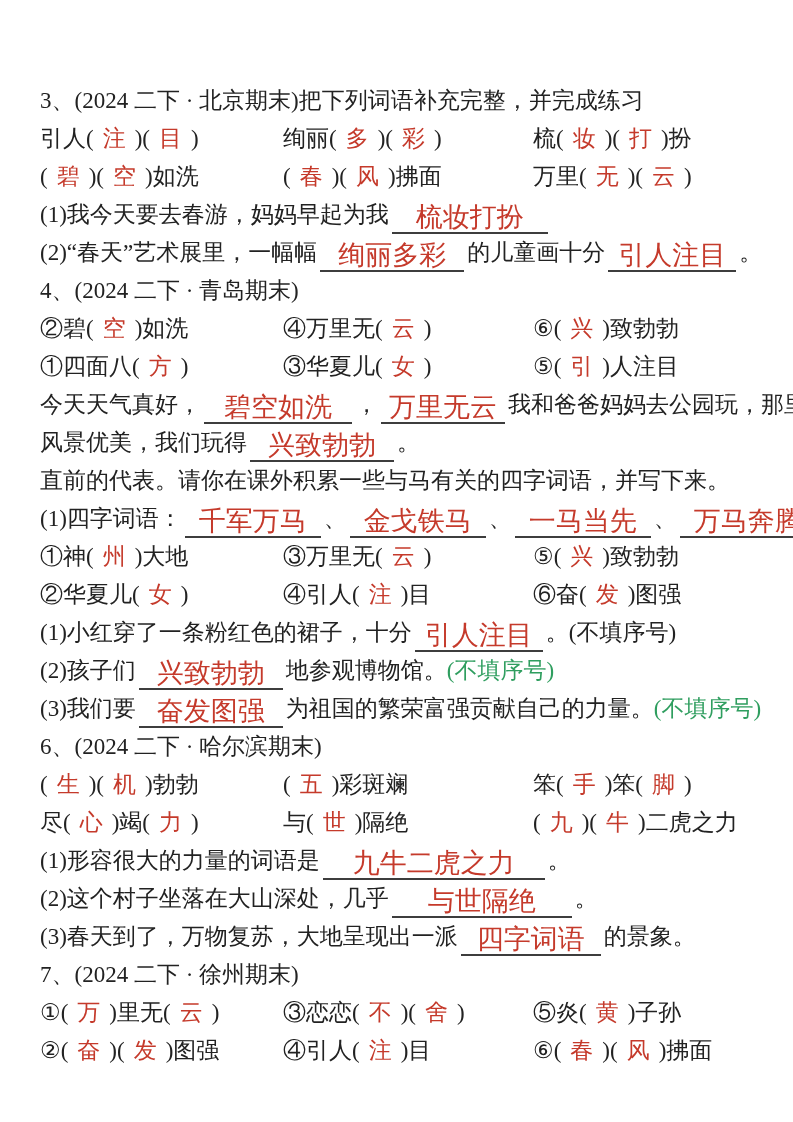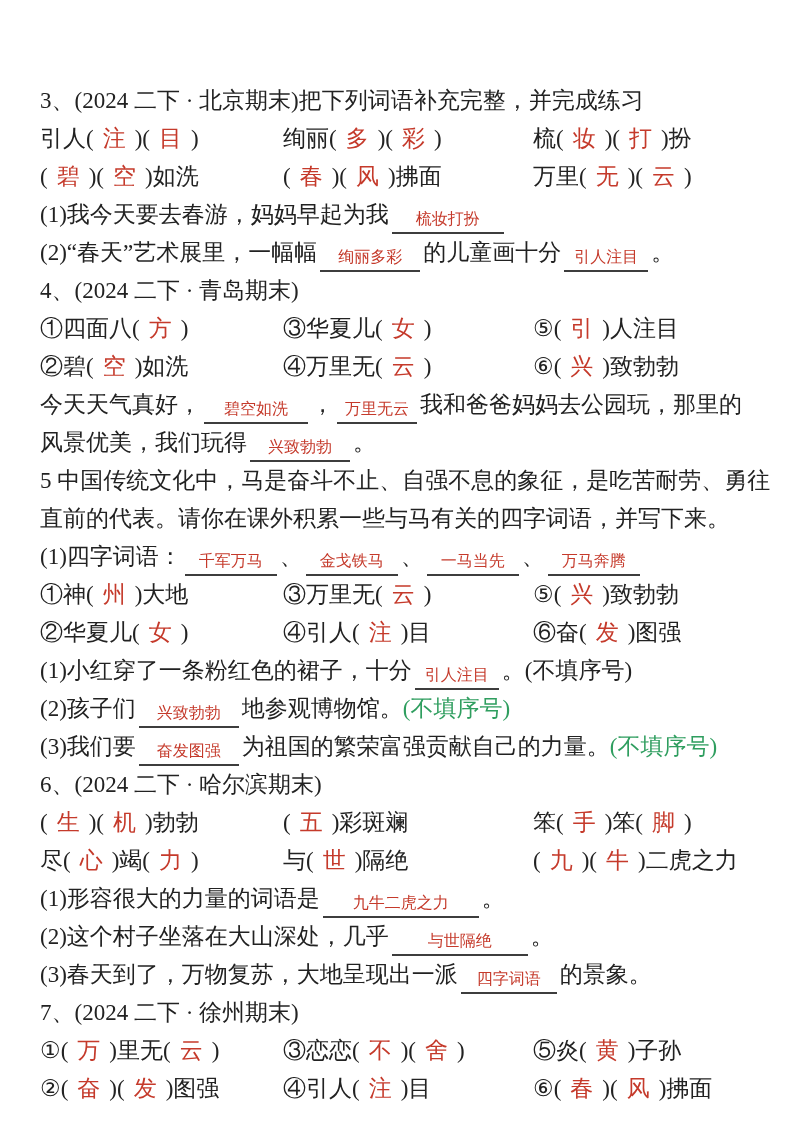--- a/index.html
+++ b/index.html
@@ -24,21 +24,21 @@
   .rd { color: var(--red, #c53a2b); }
   .green { color: var(--green, #2f9e5f); }
   .blank {
     display: inline-block;
     border-bottom: 2px solid var(--rule, #3d3d3d);
     text-align: center;
     height: 34px; line-height: 34px;
     vertical-align: bottom;
     margin: 0 3px;
   }
-  .blank .rd { font-size: 16px; }
+  .blank .rd { font-size: 27px; }
   .footer {
     position: absolute; left: 0; bottom: 16px; width: 100%;
     text-align: left; font-size: 17px; color: #2e2e2e;
   }
 </style>
 </head>
 <body>
 
 <div class="page">
   <main class="content" id="content">
@@ -50,32 +50,31 @@
       </div>
       <div class="line cols">
         <div class="cell"><span class="pg"><span class="br">(</span><span class="rd">碧</span><span class="br">)</span></span><span class="pg"><span class="br">(</span><span class="rd">空</span><span class="br">)</span></span><span class="t">如洗</span></div>
         <div class="cell"><span class="pg"><span class="br">(</span><span class="rd">春</span><span class="br">)</span></span><span class="pg"><span class="br">(</span><span class="rd">风</span><span class="br">)</span></span><span class="t">拂面</span></div>
         <div class="cell"><span class="t">万里</span><span class="pg"><span class="br">(</span><span class="rd">无</span><span class="br">)</span></span><span class="pg"><span class="br">(</span><span class="rd">云</span><span class="br">)</span></span></div>
       </div>
       <div class="line"><span class="t">(1)我今天要去春游，妈妈早起为我</span><span class="blank" style="padding: 0px 24px;"><span class="rd">梳妆打扮</span></span></div>
       <div class="line"><span class="t">(2)“春天”艺术展里，一幅幅</span><span class="blank" style="padding: 0px 18px;"><span class="rd">绚丽多彩</span></span><span class="t">的儿童画十分</span><span class="blank" style="padding: 0px 10px;"><span class="rd">引人注目</span></span><span class="t">。</span></div>
       <div class="line"><span class="t">4、(2024 二下 · 青岛期末)</span></div>
       <div class="line cols">
+        <div class="cell"><span class="t">②碧</span><span class="pg"><span class="br">(</span><span class="rd">空</span><span class="br">)</span></span><span class="t">如洗</span></div>
+        <div class="cell"><span class="t">④万里无</span><span class="pg"><span class="br">(</span><span class="rd">云</span><span class="br">)</span></span></div>
+        <div class="cell"><span class="t">⑥</span><span class="pg"><span class="br">(</span><span class="rd">兴</span><span class="br">)</span></span><span class="t">致勃勃</span></div>
+      </div>
+      <div class="line cols">
         <div class="cell"><span class="t">①四面八</span><span class="pg"><span class="br">(</span><span class="rd">方</span><span class="br">)</span></span></div>
         <div class="cell"><span class="t">③华夏儿</span><span class="pg"><span class="br">(</span><span class="rd">女</span><span class="br">)</span></span></div>
         <div class="cell"><span class="t">⑤</span><span class="pg"><span class="br">(</span><span class="rd">引</span><span class="br">)</span></span><span class="t">人注目</span></div>
       </div>
-      <div class="line cols">
-        <div class="cell"><span class="t">②碧</span><span class="pg"><span class="br">(</span><span class="rd">空</span><span class="br">)</span></span><span class="t">如洗</span></div>
-        <div class="cell"><span class="t">④万里无</span><span class="pg"><span class="br">(</span><span class="rd">云</span><span class="br">)</span></span></div>
-        <div class="cell"><span class="t">⑥</span><span class="pg"><span class="br">(</span><span class="rd">兴</span><span class="br">)</span></span><span class="t">致勃勃</span></div>
-      </div>
       <div class="line"><span class="t">今天天气真好，</span><span class="blank" style="padding: 0px 20px;"><span class="rd">碧空如洗</span></span><span class="t">，</span><span class="blank" style="padding: 0px 8px;"><span class="rd">万里无云</span></span><span class="t">我和爸爸妈妈去公园玩，那里的</span></div>
       <div class="line"><span class="t">风景优美，我们玩得</span><span class="blank" style="padding: 0px 18px;"><span class="rd">兴致勃勃</span></span><span class="t">。</span></div>
-      <div class="line"><span class="t">5 中国传统文化中，马是奋斗不止、自强不息的象征，是吃苦耐劳、勇往</span></div>
       <div class="line"><span class="t">直前的代表。请你在课外积累一些与马有关的四字词语，并写下来。</span></div>
       <div class="line"><span class="t">(1)四字词语：</span><span class="blank" style="padding: 0px 14px;"><span class="rd">千军万马</span></span><span class="t">、</span><span class="blank" style="padding: 0px 14px;"><span class="rd">金戈铁马</span></span><span class="t">、</span><span class="blank" style="padding: 0px 14px;"><span class="rd">一马当先</span></span><span class="t">、</span><span class="blank" style="padding: 0px 14px;"><span class="rd">万马奔腾</span></span></div>
       <div class="line cols">
         <div class="cell"><span class="t">①神</span><span class="pg"><span class="br">(</span><span class="rd">州</span><span class="br">)</span></span><span class="t">大地</span></div>
         <div class="cell"><span class="t">③万里无</span><span class="pg"><span class="br">(</span><span class="rd">云</span><span class="br">)</span></span></div>
         <div class="cell"><span class="t">⑤</span><span class="pg"><span class="br">(</span><span class="rd">兴</span><span class="br">)</span></span><span class="t">致勃勃</span></div>
       </div>
       <div class="line cols">
         <div class="cell"><span class="t">②华夏儿</span><span class="pg"><span class="br">(</span><span class="rd">女</span><span class="br">)</span></span></div>
         <div class="cell"><span class="t">④引人</span><span class="pg"><span class="br">(</span><span class="rd">注</span><span class="br">)</span></span><span class="t">目</span></div>

